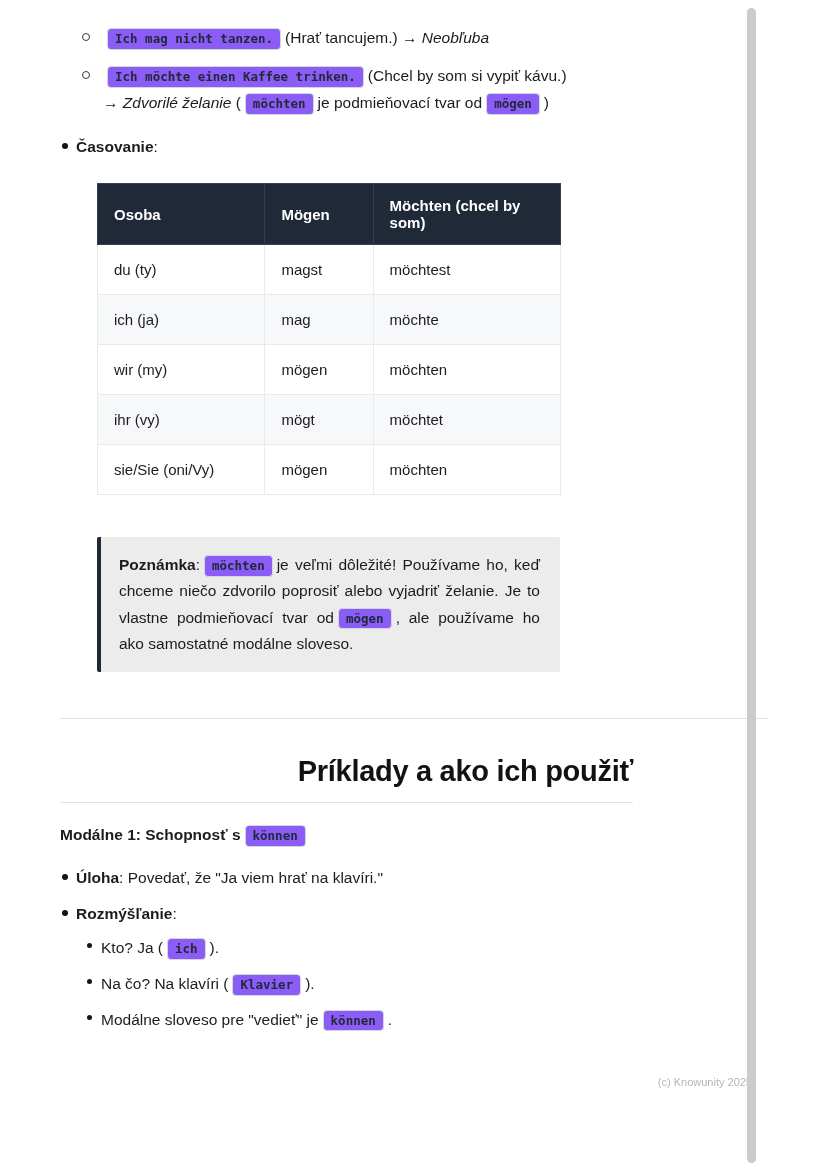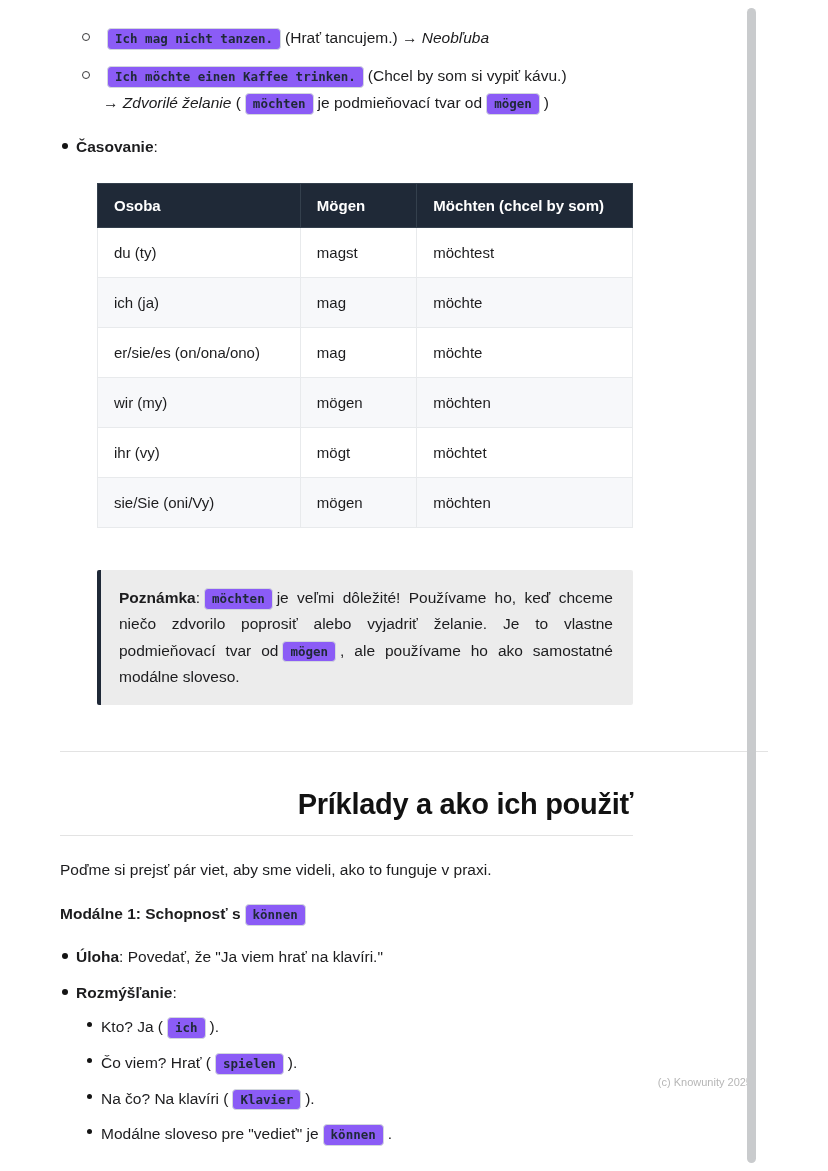--- a/index.html
+++ b/index.html
@@ -52,21 +52,21 @@
   .disc-item { position: relative; padding-left: 16px; line-height: 1.55; }
   .disc-item::before {
     content: "";
     position: absolute; left: 2px; top: 8px;
     width: 6px; height: 6px; border-radius: 50%; background: #141414;
   }
 
   
   table.conj {
     border-collapse: collapse;
-    width: 536px;
+    width: 464px;
     margin: 24px 0 0 37px;
     font-size: 15px;
   }
   table.conj th {
     background: #1f2937;
     color: #ffffff;
     font-weight: 700;
     text-align: left;
     padding: 13px 16px;
     border: 1px solid #34404d;
@@ -77,21 +77,21 @@
     background: #ffffff;
   }
   table.conj tbody tr:nth-child(even) td { background: #f7f8fa; }
   .col-osoba { width: 205px; }
   .col-mogen { width: 98px; }
   .col-mochten { width: 233px; }
 
   
   .callout {
     box-sizing: border-box;
-    width: 536px;
+    width: 463px;
     margin: 42px 0 0 37px;
     background: #ececec;
     border-left: 4px solid #1f2937;
     border-radius: 2px;
     padding: 15px 20px 15px 18px;
     line-height: 1.7;
     text-align: justify;
   }
 
   .hr-wide {
@@ -181,25 +181,20 @@
           <td>du (ty)</td>
           <td>magst</td>
           <td>möchtest</td>
         </tr>
         <tr>
           <td>ich (ja)</td>
           <td>mag</td>
           <td>möchte</td>
         </tr>
         <tr>
-          <td>er/sie/es (on/ona/ono)</td>
-          <td>mag</td>
-          <td>möchte</td>
-        </tr>
-        <tr>
           <td>wir (my)</td>
           <td>mögen</td>
           <td>möchten</td>
         </tr>
         <tr>
           <td>ihr (vy)</td>
           <td>mögt</td>
           <td>möchtet</td>
         </tr>
         <tr>
@@ -211,38 +206,34 @@
     </table>
 
     <div class="callout">
       <span class="b">Poznámka</span><span>:</span><span class="code">möchten</span><span>je veľmi dôležité! Používame ho, keď chceme niečo zdvorilo poprosiť alebo vyjadriť želanie. Je to vlastne podmieňovací tvar od</span><span class="code">mögen</span><span>, ale používame ho ako samostatné modálne sloveso.</span>
     </div>
 
     <hr class="hr-wide">
 
     <h1 class="section-title">Príklady a ako ich použiť</h1>
 
-    <p class="lead">Poďme si prejsť pár viet, aby sme videli, ako to funguje v praxi.</p>
 
     <p class="example-head">
       <span>Modálne 1: Schopnosť s</span><span class="code">können</span>
     </p>
 
     <ul class="main-list">
       <li class="disc-item">
         <span class="b">Úloha</span><span>: Povedať, že "Ja viem hrať na klavíri."</span>
       </li>
       <li class="disc-item">
         <span class="b">Rozmýšľanie</span><span>:</span>
         <ul class="sub-list">
           <li>
             <span>Kto? Ja (</span><span class="code">ich</span><span>).</span>
-          </li>
-          <li>
-            <span>Čo viem? Hrať (</span><span class="code">spielen</span><span>).</span>
           </li>
           <li>
             <span>Na čo? Na klavíri (</span><span class="code">Klavier</span><span>).</span>
           </li>
           <li>
             <span>Modálne sloveso pre "vedieť" je</span><span class="code">können</span><span>.</span>
           </li>
         </ul>
       </li>
     </ul>

